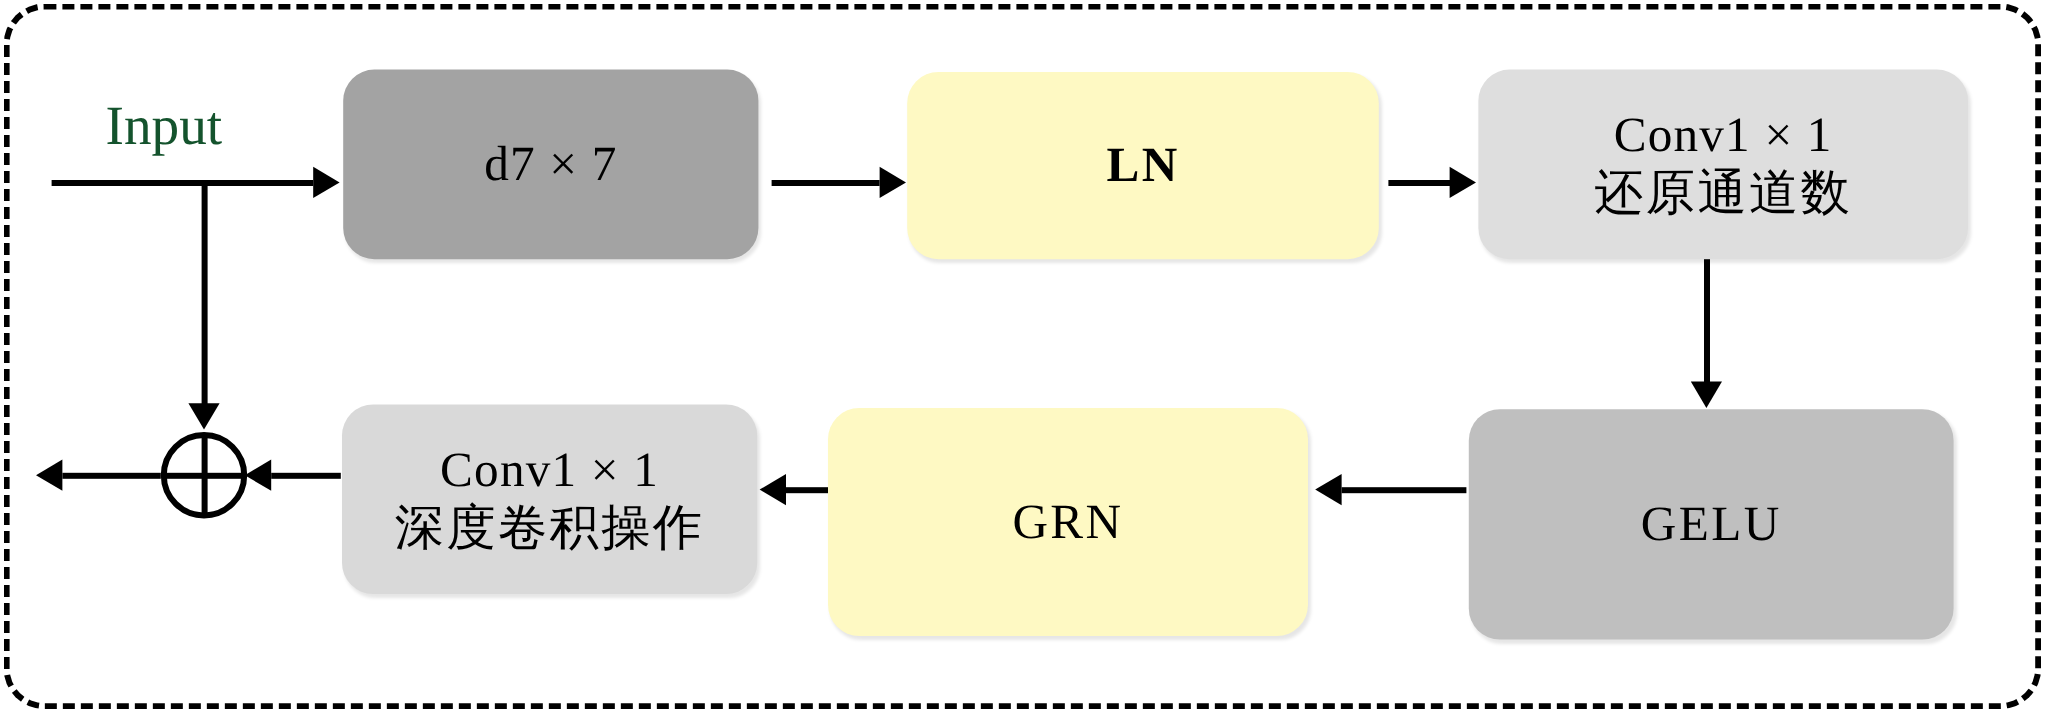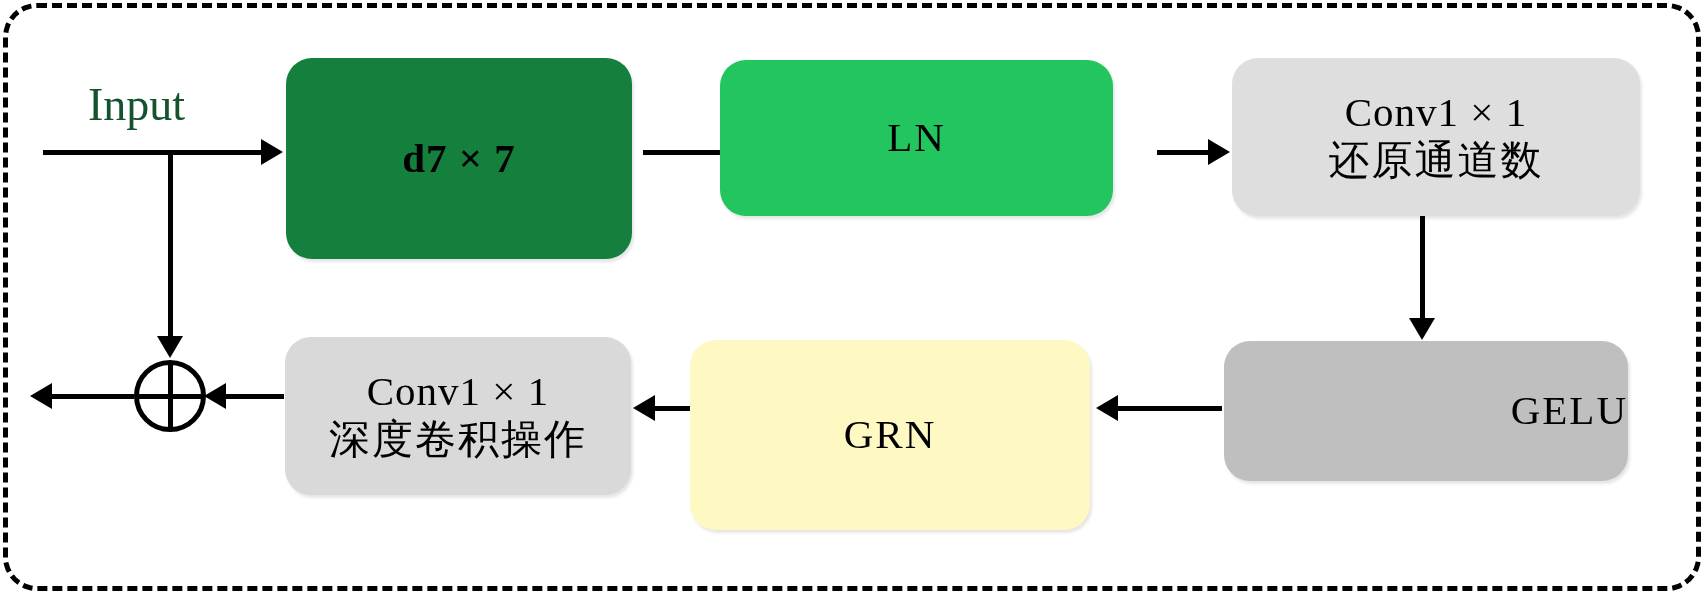--- a/index.html
+++ b/index.html
@@ -37,26 +37,26 @@
     color: #000000;
     line-height: 1.12;
     box-shadow: 2px 3px 3px rgba(0,0,0,0.10);
   }
   .node .line1, .node .line2 { display: block; white-space: nowrap; }
   .node.two-line .line1 { font-size: 41px; letter-spacing: 1px; }
   .node.two-line .line2 { font-size: 41px; letter-spacing: 2px; margin-top: 2px; }
   .node.one-line .line1 { font-size: 41px; letter-spacing: 2px; }
 
   
-  #node-dwconv { left: 286px;  top: 58px;  width: 346px; height: 201px; background: #15803d; font-weight: bold; }
-  #node-ln     { left: 720px;  top: 60px;  width: 393px; height: 156px; background: #22c55e; }
+  #node-dwconv { left: 286px;  top: 58px;  width: 346px; height: 158px; background: #a3a3a3; }
+  #node-ln     { left: 756px;  top: 60px;  width: 393px; height: 156px; background: #fef9c3; font-weight: bold; }
   #node-conv-up{ left: 1232px; top: 58px;  width: 408px; height: 158px; background: #dedede; }
   #node-conv-dn{ left: 285px;  top: 337px; width: 346px; height: 158px; background: #d9d9d9; }
   #node-grn    { left: 690px;  top: 340px; width: 400px; height: 190px; background: #fef9c3; }
-  #node-gelu   { left: 1224px; top: 341px; width: 404px; height: 140px; background: #bfbfbf; align-items: flex-end; }
+  #node-gelu   { left: 1224px; top: 341px; width: 404px; height: 192px; background: #bfbfbf; }
 
   
   .hline {
     position: absolute;
     height: 5px;
     background: #000000;
   }
   .vline {
     position: absolute;
     width: 5px;

